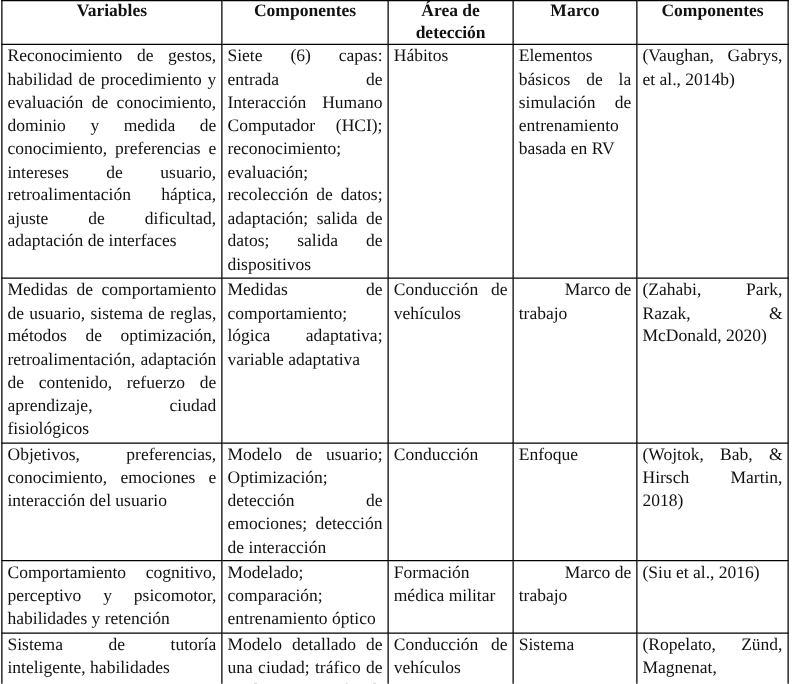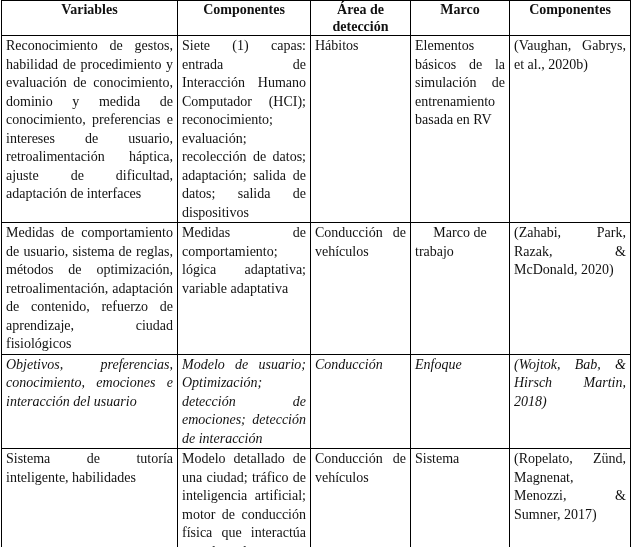--- a/index.html
+++ b/index.html
@@ -37,30 +37,30 @@
     height: 21px;
     padding-top: 0px;
     line-height: 17px;
   }
   table.review-table td {
     text-align: justify;
     text-align-last: left;
     padding-top: 1px;
   }
   table.review-table td.left {
-    text-align: center;
+    text-align: right;
   }
   col.c1 { width: 176px; }
   col.c2 { width: 133px; }
   col.c3 { width: 100px; }
   col.c4 { width: 99px; }
   col.c5 { width: 121px; }
   tr.r1 td { height: 128px; }
   tr.r2 td { height: 92px; }
-  tr.r3 td { height: 68px; font-style: italic; }
+  tr.r3 td { height: 68px; }
   tr.r4 td { height: 54px; }
   tr.r5 td { height: 72px; }
   tr.r6 td { height: 93px; }
 </style>
 </head>
 <body>
 
 <table class="review-table">
   <colgroup>
     <col class="c1">
@@ -74,39 +74,46 @@
       <th>Variables</th>
       <th>Componentes</th>
       <th>Área de detección</th>
       <th>Marco</th>
       <th>Componentes</th>
     </tr>
   </thead>
   <tbody>
     <tr class="r1">
       <td>Reconocimiento de gestos, habilidad de procedimiento y evaluación de conocimiento, dominio y medida de conocimiento, preferencias e intereses de usuario, retroalimentación háptica, ajuste de dificultad, adaptación de interfaces</td>
-      <td>Siete (1) capas: entrada de Interacción Humano Computador (HCI); reconocimiento; evaluación; recolección de datos; adaptación; salida de datos; salida de dispositivos</td>
+      <td>Siete (6) capas: entrada de Interacción Humano Computador (HCI); reconocimiento; evaluación; recolección de datos; adaptación; salida de datos; salida de dispositivos</td>
       <td>Hábitos</td>
       <td>Elementos básicos de la simulación de entrenamiento basada en RV</td>
-      <td>(Vaughan, Gabrys, et al., 2020b)</td>
+      <td>(Vaughan, Gabrys, et al., 2014b)</td>
     </tr>
     <tr class="r2">
       <td>Medidas de comportamiento de usuario, sistema de reglas, métodos de optimización, retroalimentación, adaptación de contenido, refuerzo de aprendizaje, ciudad fisiológicos</td>
       <td>Medidas de comportamiento; lógica adaptativa; variable adaptativa</td>
       <td>Conducción de vehículos</td>
       <td class="left">Marco de trabajo</td>
       <td>(Zahabi, Park, Razak, &amp; McDonald, 2020)</td>
     </tr>
     <tr class="r3">
       <td>Objetivos, preferencias, conocimiento, emociones e interacción del usuario</td>
       <td>Modelo de usuario; Optimización; detección de emociones; detección de interacción</td>
       <td>Conducción</td>
       <td class="left">Enfoque</td>
       <td>(Wojtok, Bab, &amp; Hirsch Martin, 2018)</td>
     </tr>
+    <tr class="r4">
+      <td>Comportamiento cognitivo, perceptivo y psicomotor, habilidades y retención</td>
+      <td>Modelado; comparación; entrenamiento óptico</td>
+      <td>Formación médica militar</td>
+      <td class="left">Marco de trabajo</td>
+      <td>(Siu et al., 2016)</td>
+    </tr>
     <tr class="r6">
       <td>Sistema de tutoría inteligente, habilidades</td>
       <td>Modelo detallado de una ciudad; tráfico de inteligencia artificial; motor de conducción física que interactúa con el conductor</td>
       <td>Conducción de vehículos</td>
       <td class="left">Sistema</td>
       <td>(Ropelato, Zünd, Magnenat, Menozzi, &amp; Sumner, 2017)</td>
     </tr>
   </tbody>
 </table>
 

